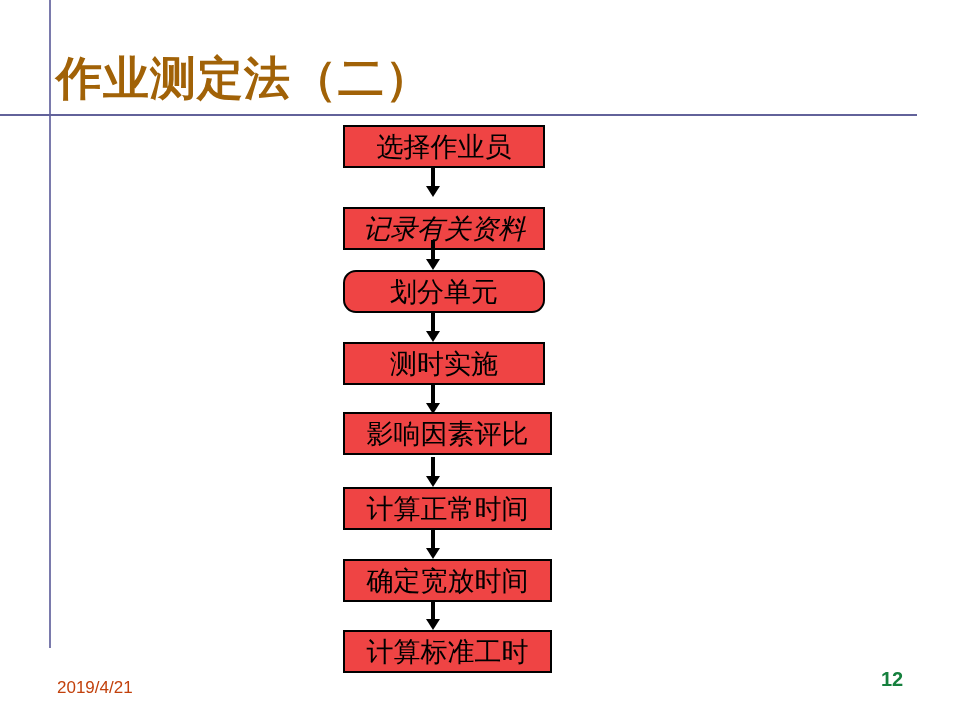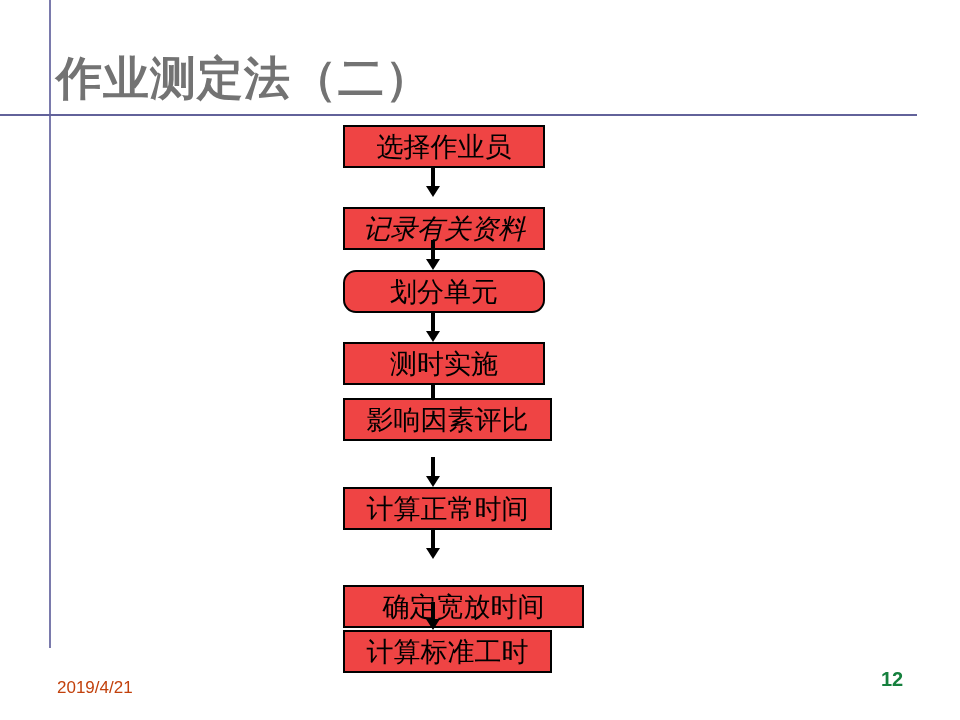--- a/index.html
+++ b/index.html
@@ -32,21 +32,21 @@
     background: #62629a;
   }
   .title {
     position: absolute;
     left: 56px;
     top: 48px;
     margin: 0;
     font-family: Liberation Sans, sans-serif;
     font-size: 46px;
     font-weight: bold;
-    color: #737373;
+    color: #a16207;
     white-space: nowrap;
     letter-spacing: 1px;
   }
   .flow-box {
     position: absolute;
     left: 343px;
     width: 202px;
     height: 43px;
     border: 2px solid #000000;
     box-sizing: border-box;
@@ -56,23 +56,23 @@
     justify-content: center;
     font-family: "Liberation Serif", "DejaVu Serif", serif;
     font-size: 27px;
     color: #000000;
     white-space: nowrap;
   }
   .b1 { top: 125px; }
   .b2 { top: 207px; font-style: italic; }
   .b3 { top: 270px; border-radius: 13px; }
   .b4 { top: 342px; }
-  .b5 { top: 398px; width: 209px; }
+  .b5 { top: 412px; width: 209px; }
   .b6 { top: 487px; width: 209px; }
-  .b7 { top: 585px; width: 241px; }
+  .b7 { top: 559px; width: 209px; }
   .b8 { top: 630px; width: 209px; }
   .flow-arrow {
     position: absolute;
     left: 426px;
     width: 14px;
   }
   .a1 { top: 168px; height: 29px; }
   .a2 { top: 240px; height: 30px; }
   .a3 { top: 313px; height: 29px; }
   .a4 { top: 385px; height: 29px; }

